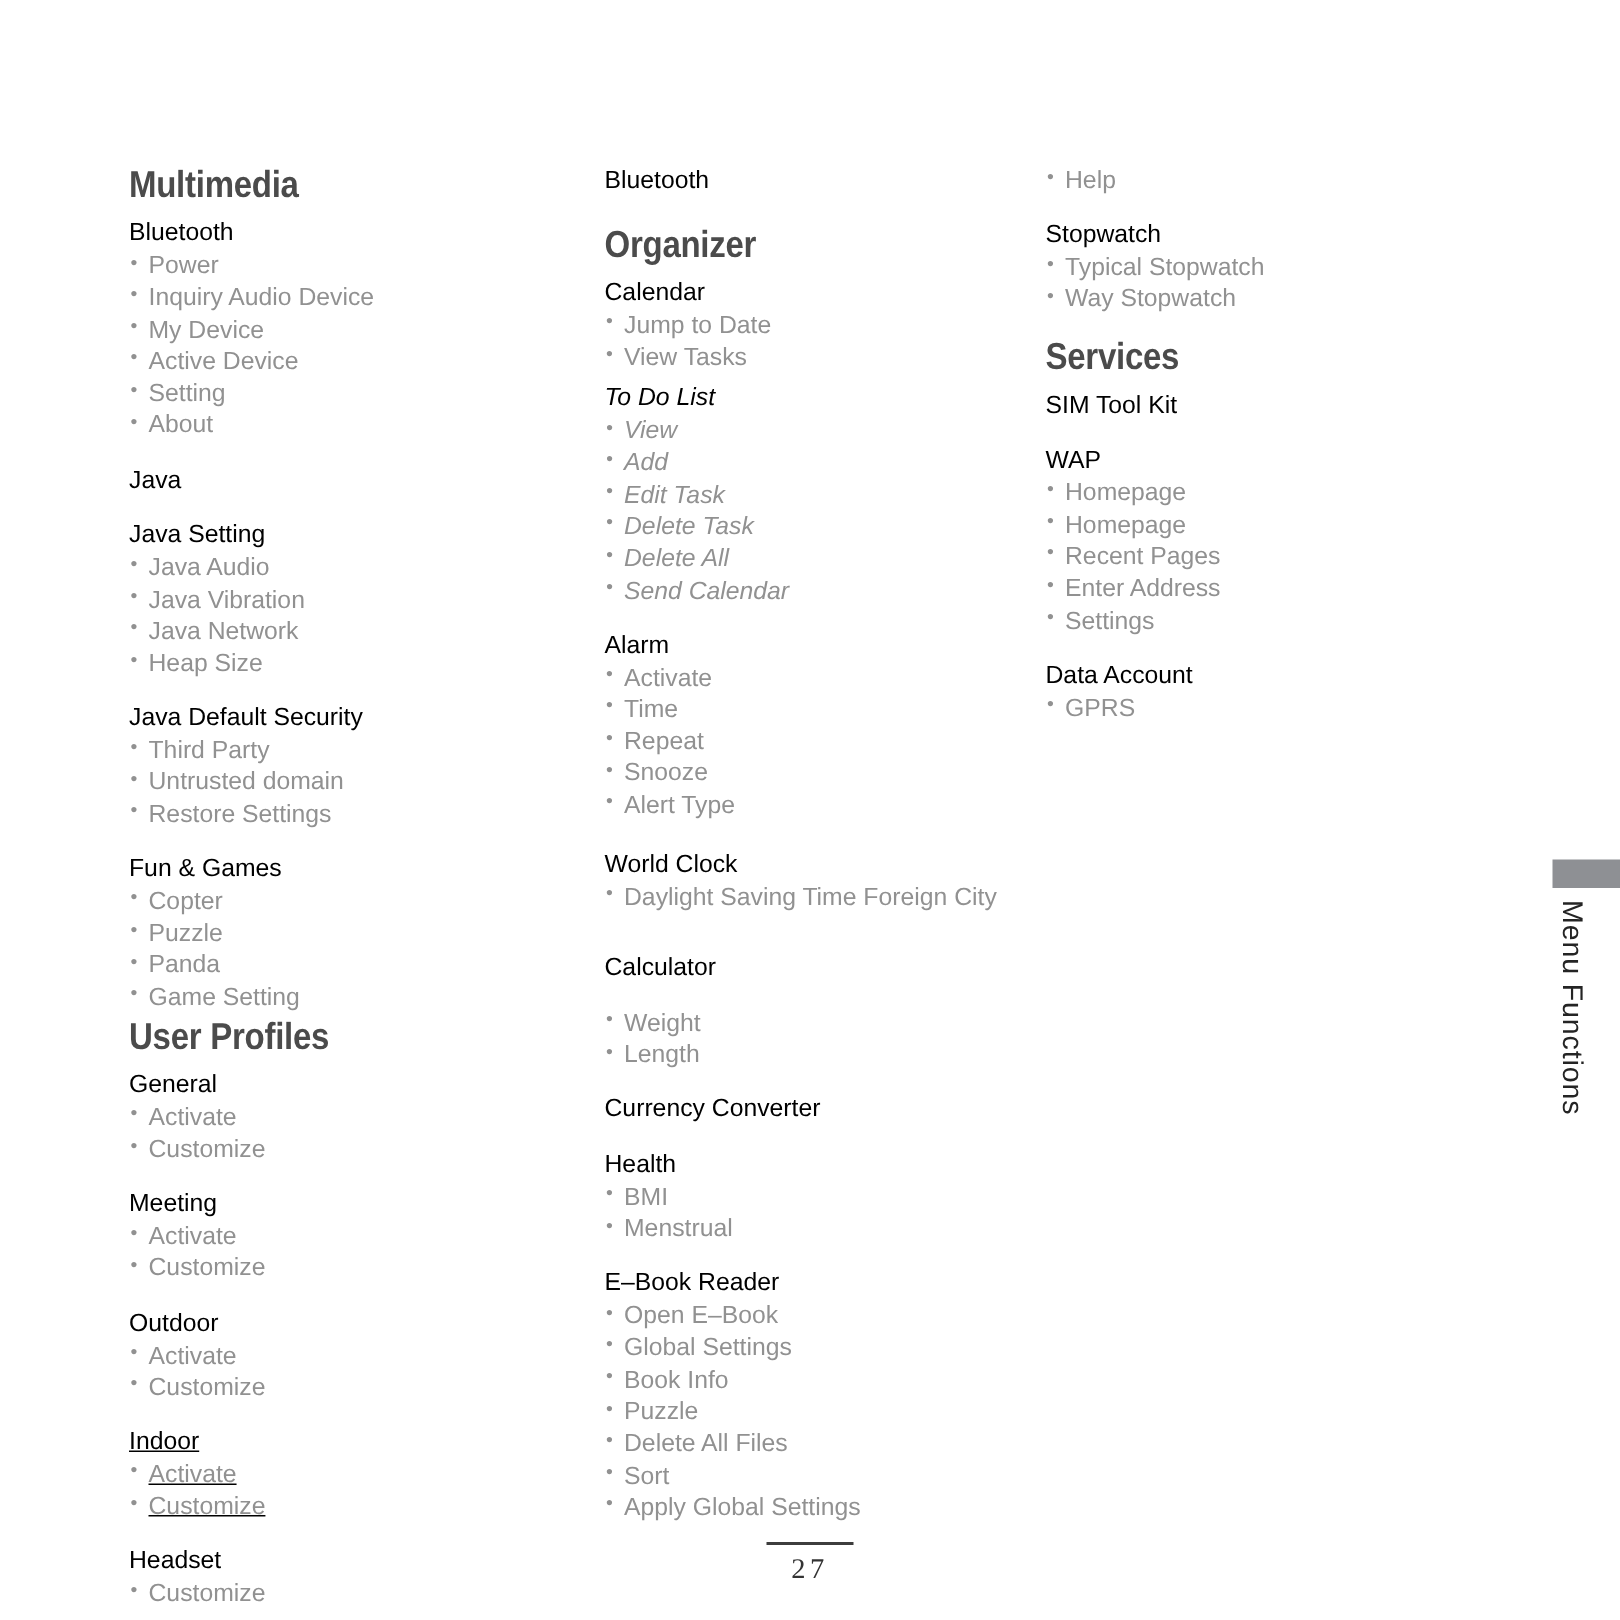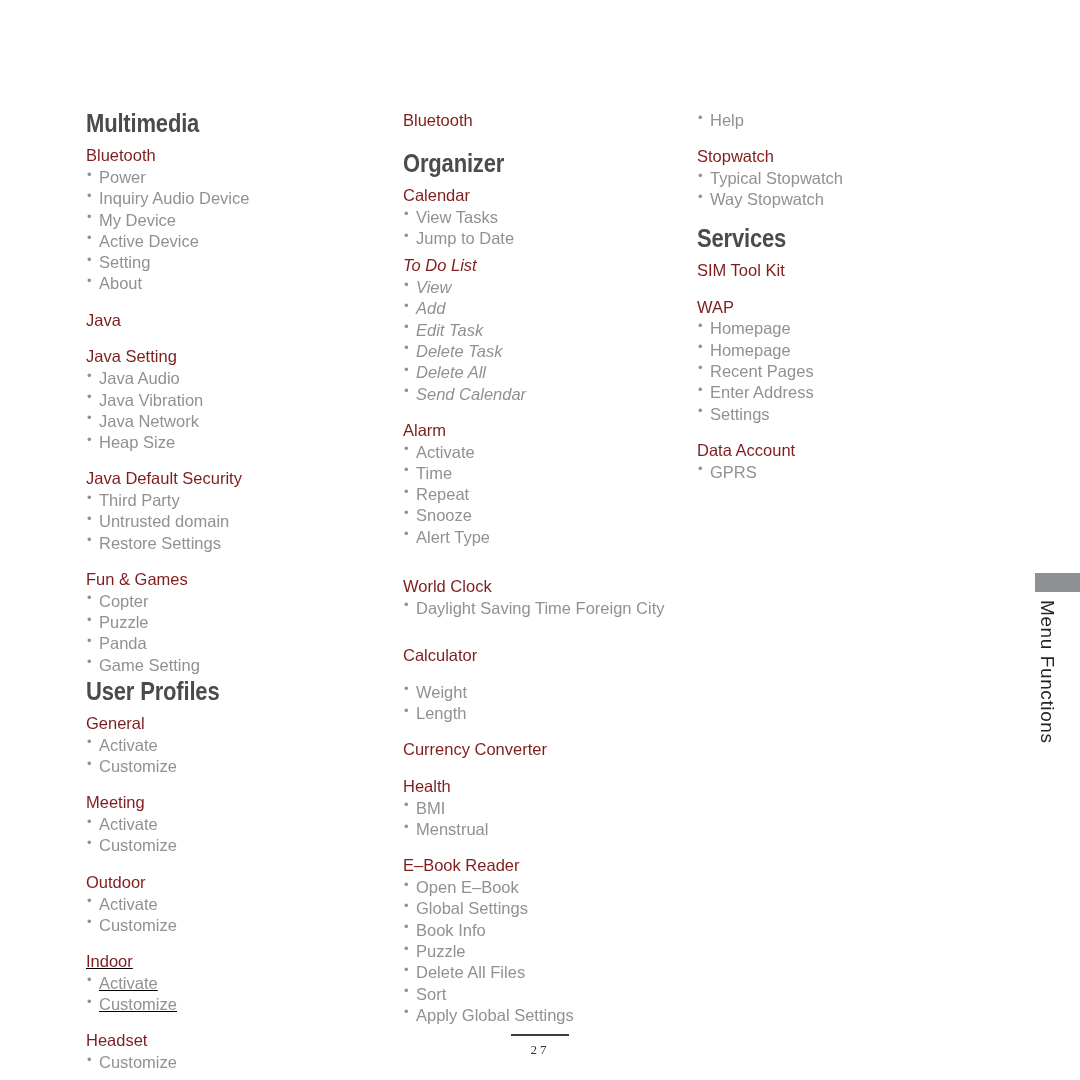--- a/index.html
+++ b/index.html
@@ -43,21 +43,21 @@
     line-height: 1.05;
   }
 
   
   .group {
     margin: 0;
     padding: 0;
   }
   .group-title {
     font-size: 16.5px;
-    color: #7f1d1d;
+    color: #000000;
     line-height: 1.32;
     margin: 0;
     padding: 0;
     white-space: nowrap;
   }
   .items {
     list-style: none;
     margin: 0;
     padding: 0;
   }
@@ -87,21 +87,21 @@
     bottom: 22px;
     text-align: center;
   }
   .page-rule {
     width: 58px;
     height: 2.5px;
     background: #3d3d3d;
     margin: 0 auto 6px auto;
   }
   .page-number {
-    font-size: 13px;
+    font-size: 19px;
     color: #333333;
     letter-spacing: 3px;
     font-family: "Liberation Serif", "DejaVu Serif", serif;
   }
 
   
   .edge-tab {
     position: absolute;
     right: 0;
     top: 573px;
@@ -205,22 +205,22 @@
       </div>
     </div>
   <div class="col col-2">
       <div class="group" style="margin-top: 0px;">
         <div class="group-title">Bluetooth</div>
       </div>
       <div class="section-title" style="margin-top: 18px;">Organizer</div>
       <div class="group" style="margin-top: 9px;">
         <div class="group-title">Calendar</div>
         <ul class="items">
+          <li>Jump to Date</li>
           <li>View Tasks</li>
-          <li>Jump to Date</li>
         </ul>
       </div>
       <div class="group" style="margin-top: 6px; font-style: italic;">
         <div class="group-title">To Do List</div>
         <ul class="items">
           <li>View</li>
           <li>Add</li>
           <li>Edit Task</li>
           <li>Delete Task</li>
           <li>Delete All</li>
@@ -230,21 +230,21 @@
       <div class="group" style="margin-top: 15px;">
         <div class="group-title">Alarm</div>
         <ul class="items">
           <li>Activate</li>
           <li>Time</li>
           <li>Repeat</li>
           <li>Snooze</li>
           <li>Alert Type</li>
         </ul>
       </div>
-      <div class="group" style="margin-top: 28px;">
+      <div class="group" style="margin-top: 18px;">
         <div class="group-title">World Clock</div>
         <ul class="items">
           <li>Daylight Saving Time Foreign City</li>
         </ul>
       </div>
       <div class="group" style="margin-top: 26px;">
         <div class="group-title">Calculator</div>
       </div>
       <div class="group" style="margin-top: 15px;">
         <ul class="items">

